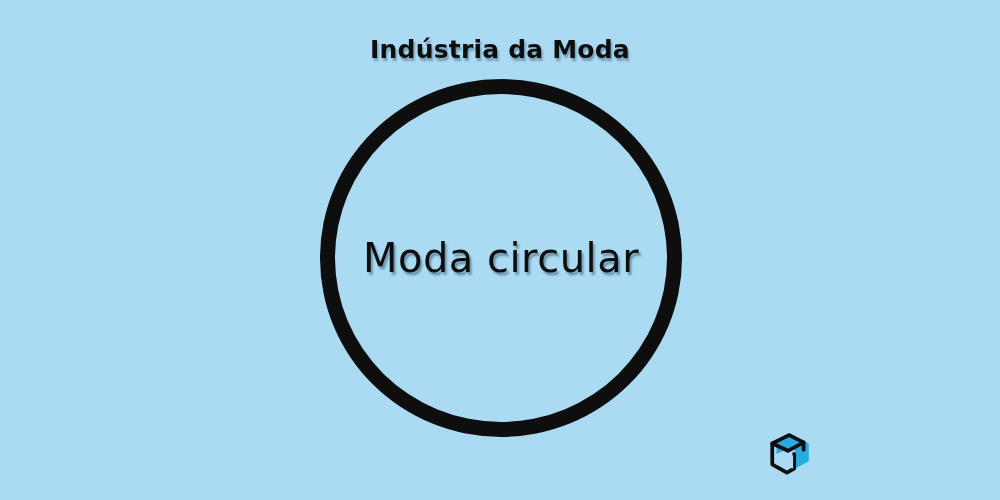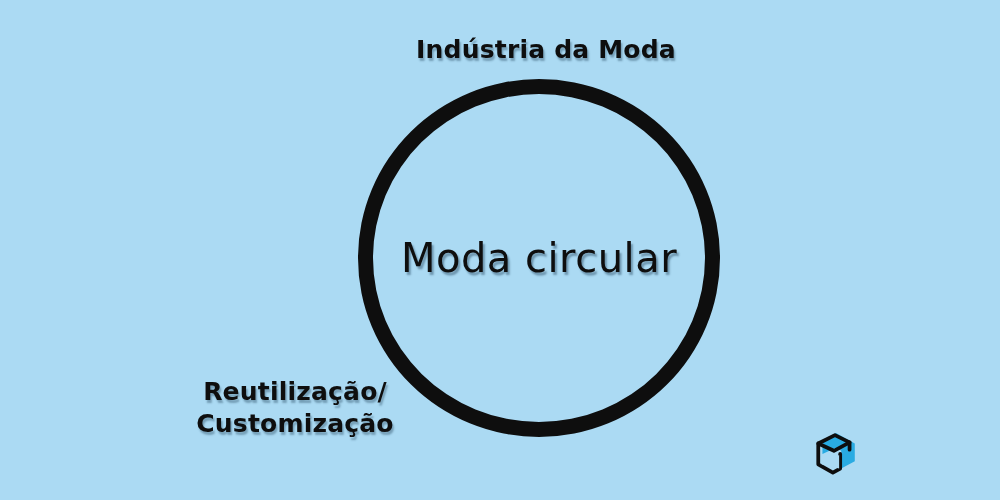--- a/index.html
+++ b/index.html
@@ -7,42 +7,42 @@
     --ink:#0e0e0e;
     --logo_blue:#29abe2;
   }
   html,body{margin:0;padding:0;}
   body{
     width:1000px;height:500px;overflow:hidden;
     background:var(--background);
     font-family:"DejaVu Sans","Liberation Sans",sans-serif;
   }
   .canvas{
-    position:relative;width:840px;height:500px;background:var(--background);margin-left:46px;
+    position:relative;width:840px;height:500px;background:var(--background);
   }
   .node-label{
     position:absolute;
     width:300px;
     text-align:center;
     font-weight:bold;
     font-size:25px;
     line-height:1.28;
     color:var(--ink);
     white-space:pre-line;
     letter-spacing:0.2px;
     text-shadow:1.5px 2.5px 2px rgba(15,45,70,0.35);
   }
   .node-top{left:300px;top:34px;width:400px;}
   .node-left-top{left:78px;top:136px;}
   .node-right-top{left:569px;top:137px;}
   .node-left-bottom{left:99px;top:376px;}
   .node-right-bottom{left:590px;top:376px;}
   .cycle-circle{
     position:absolute;
-    left:312px;top:79px;
+    left:320px;top:79px;
     width:362px;height:358px;
     box-sizing:border-box;
     border:15px solid var(--ink);
     border-radius:50%;
     display:flex;align-items:center;justify-content:center;
   }
   .center-label{
     font-size:40px;
     font-weight:400;
     color:var(--ink);
@@ -58,22 +58,20 @@
 </style>
 </head>
 <body>
 
 <div class="canvas">
 
   <div class="node-label node-top">Indústria da Moda</div>
 
 
 
-  <div class="node-label node-left-bottom">Reutilização/
-Customização</div>
 
 
   <div class="cycle-circle">
     <div class="center-label">Moda circular</div>
   </div>
 
   <svg class="brand-logo" viewBox="0 0 46 46" aria-hidden="true">
 
     <polygon points="23,1 41,11 41,28 28,35 28,18 23,15 10,21 10,8" fill="var(--logo_blue)"></polygon>
 

